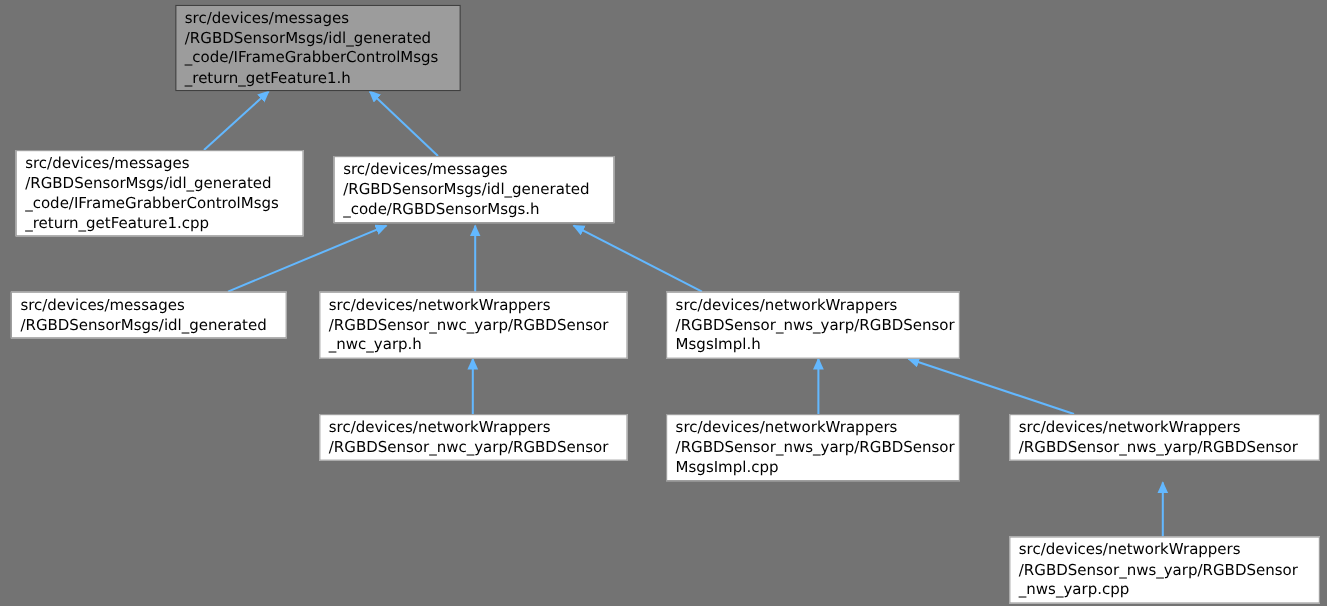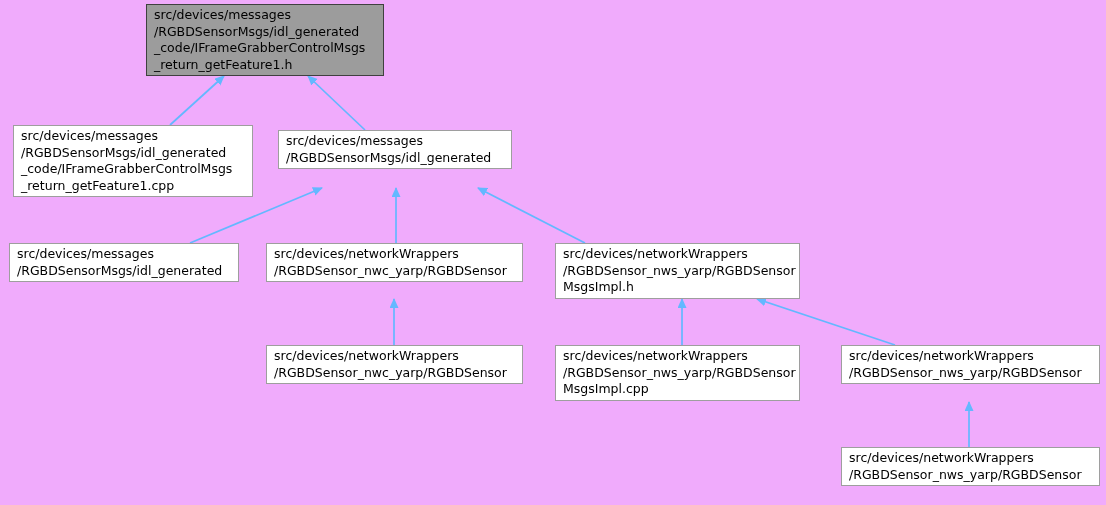--- a/index.html
+++ b/index.html
@@ -4,21 +4,21 @@
 <style>
   html, body {
     margin: 0;
     padding: 0;
     background: #000000;
   }
   .stage {
     position: relative;
     width: 1106px;
     height: 505px;
-    background: #f0abfc;
+    background: #737373;
     overflow: hidden;
     font-family: "DejaVu Sans", "Liberation Sans", sans-serif;
   }
   svg.edges {
     position: absolute;
     left: 0; top: 0;
     width: 1106px;
     height: 505px;
     display: block;
   }
@@ -76,28 +76,30 @@
     </div>
     <div class="node" style="left: 13px; top: 125px; width: 240px;">
       <span class="ln">src/devices/messages</span>
       <span class="ln">/RGBDSensorMsgs/idl_generated</span>
       <span class="ln">_code/IFrameGrabberControlMsgs</span>
       <span class="ln last">_return_getFeature1.cpp</span>
     </div>
     <div class="node" style="left: 278px; top: 130px; width: 234px;">
       <span class="ln">src/devices/messages</span>
       <span class="ln">/RGBDSensorMsgs/idl_generated</span>
+      <span class="ln last">_code/RGBDSensorMsgs.h</span>
     </div>
     <div class="node" style="left: 9px; top: 243px; width: 230px;">
       <span class="ln">src/devices/messages</span>
       <span class="ln">/RGBDSensorMsgs/idl_generated</span>
     </div>
     <div class="node" style="left: 266px; top: 243px; width: 257px;">
       <span class="ln">src/devices/networkWrappers</span>
       <span class="ln">/RGBDSensor_nwc_yarp/RGBDSensor</span>
+      <span class="ln last">_nwc_yarp.h</span>
     </div>
     <div class="node" style="left: 555px; top: 243px; width: 245px;">
       <span class="ln">src/devices/networkWrappers</span>
       <span class="ln">/RGBDSensor_nws_yarp/RGBDSensor</span>
       <span class="ln last">MsgsImpl.h</span>
     </div>
     <div class="node" style="left: 266px; top: 345px; width: 257px;">
       <span class="ln">src/devices/networkWrappers</span>
       <span class="ln">/RGBDSensor_nwc_yarp/RGBDSensor</span>
     </div>
@@ -106,14 +108,15 @@
       <span class="ln">/RGBDSensor_nws_yarp/RGBDSensor</span>
       <span class="ln last">MsgsImpl.cpp</span>
     </div>
     <div class="node" style="left: 841px; top: 345px; width: 259px;">
       <span class="ln">src/devices/networkWrappers</span>
       <span class="ln">/RGBDSensor_nws_yarp/RGBDSensor</span>
     </div>
     <div class="node" style="left: 841px; top: 447px; width: 259px;">
       <span class="ln">src/devices/networkWrappers</span>
       <span class="ln">/RGBDSensor_nws_yarp/RGBDSensor</span>
+      <span class="ln last">_nws_yarp.cpp</span>
     </div>
   </div>
 
 </body></html>

